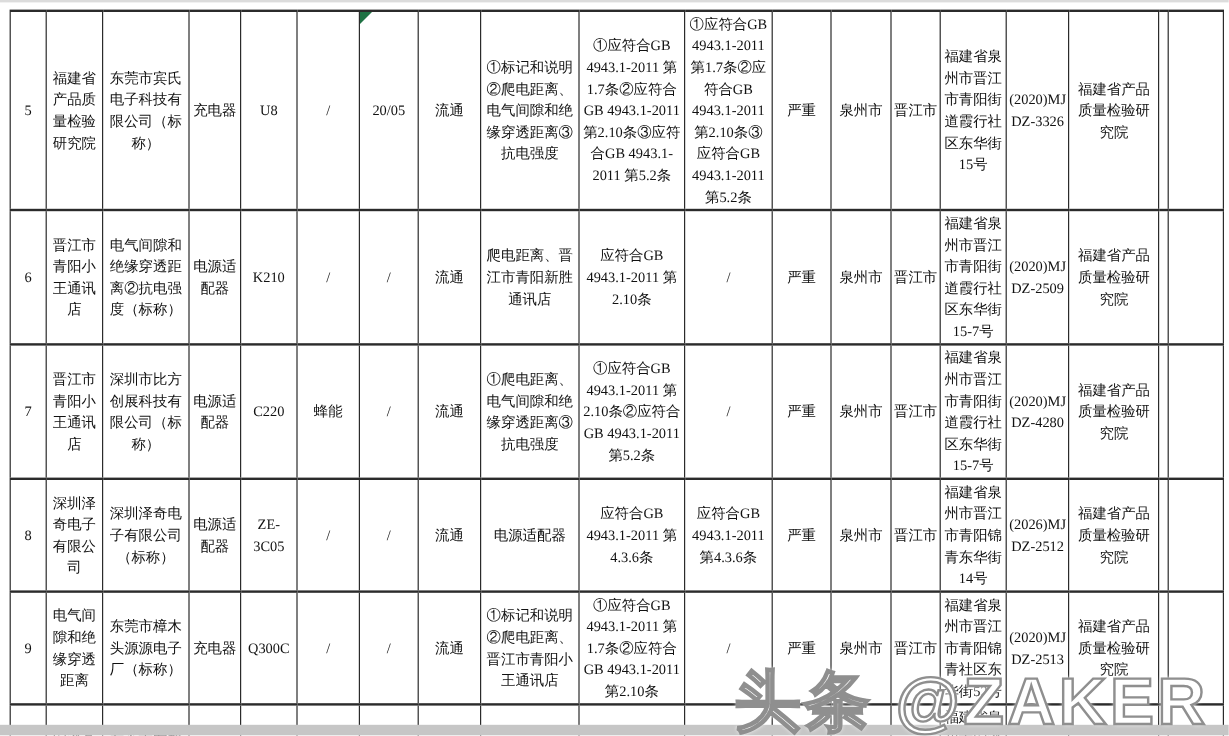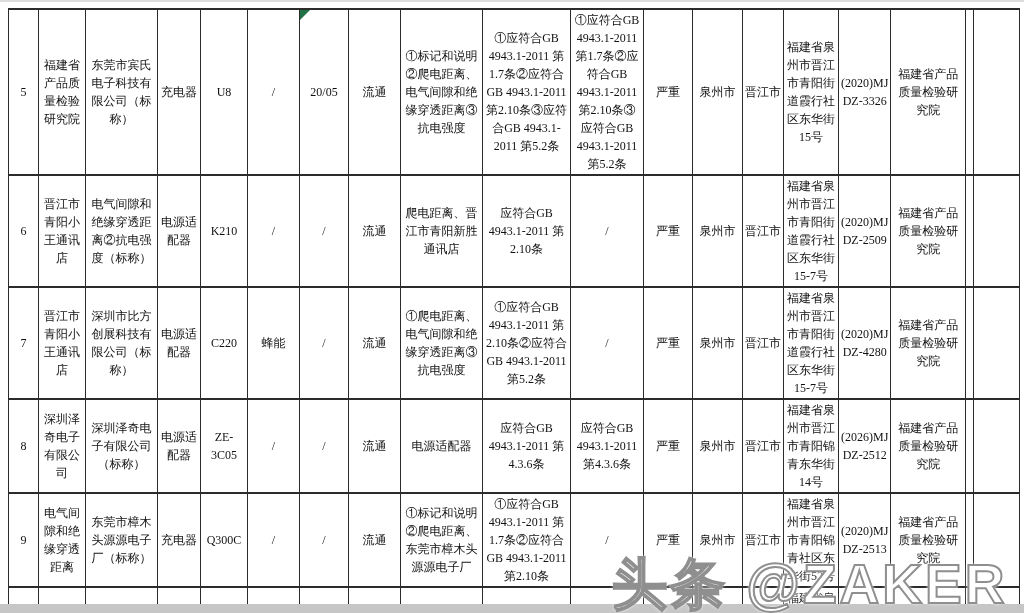--- a/index.html
+++ b/index.html
@@ -164,21 +164,21 @@
         </tr>
         <tr style="height: 81px;">
           <td>9</td>
           <td>电气间隙和绝缘穿透距离</td>
           <td>东莞市樟木头源源电子厂（标称）</td>
           <td>充电器</td>
           <td>Q300C</td>
           <td>/</td>
           <td>/</td>
           <td>流通</td>
-          <td>①标记和说明②爬电距离、东莞市樟木头源源电子厂</td>
+          <td>①标记和说明②爬电距离、晋江市青阳小王通讯店</td>
           <td>①应符合GB 4943.1-2011 第1.7条②应符合GB 4943.1-2011 第2.10条</td>
           <td>/</td>
           <td>严重</td>
           <td>泉州市</td>
           <td>晋江市</td>
           <td>福建省泉州市晋江市青阳锦青社区东华街52号</td>
           <td>(2020)MJ DZ-2513</td>
           <td>福建省产品质量检验研究院</td>
           <td></td>
           <td></td>

